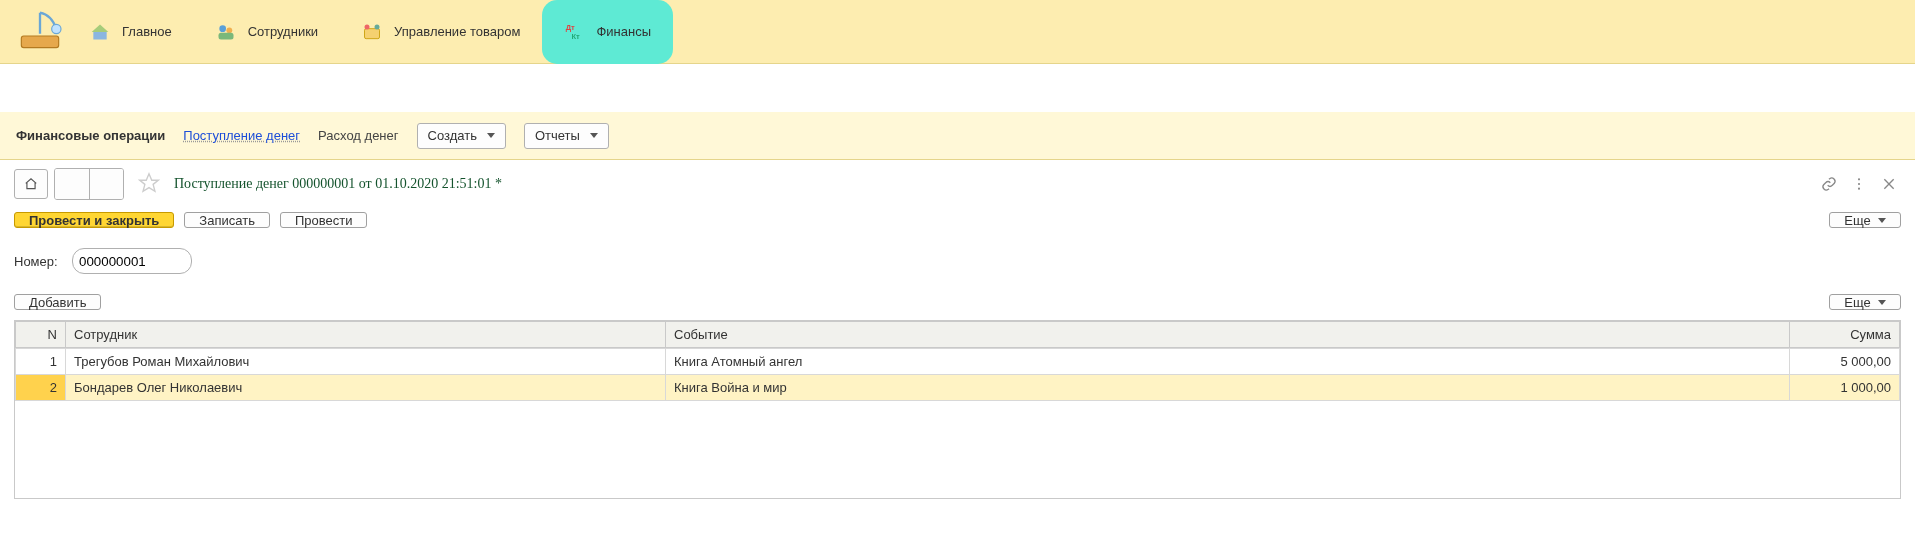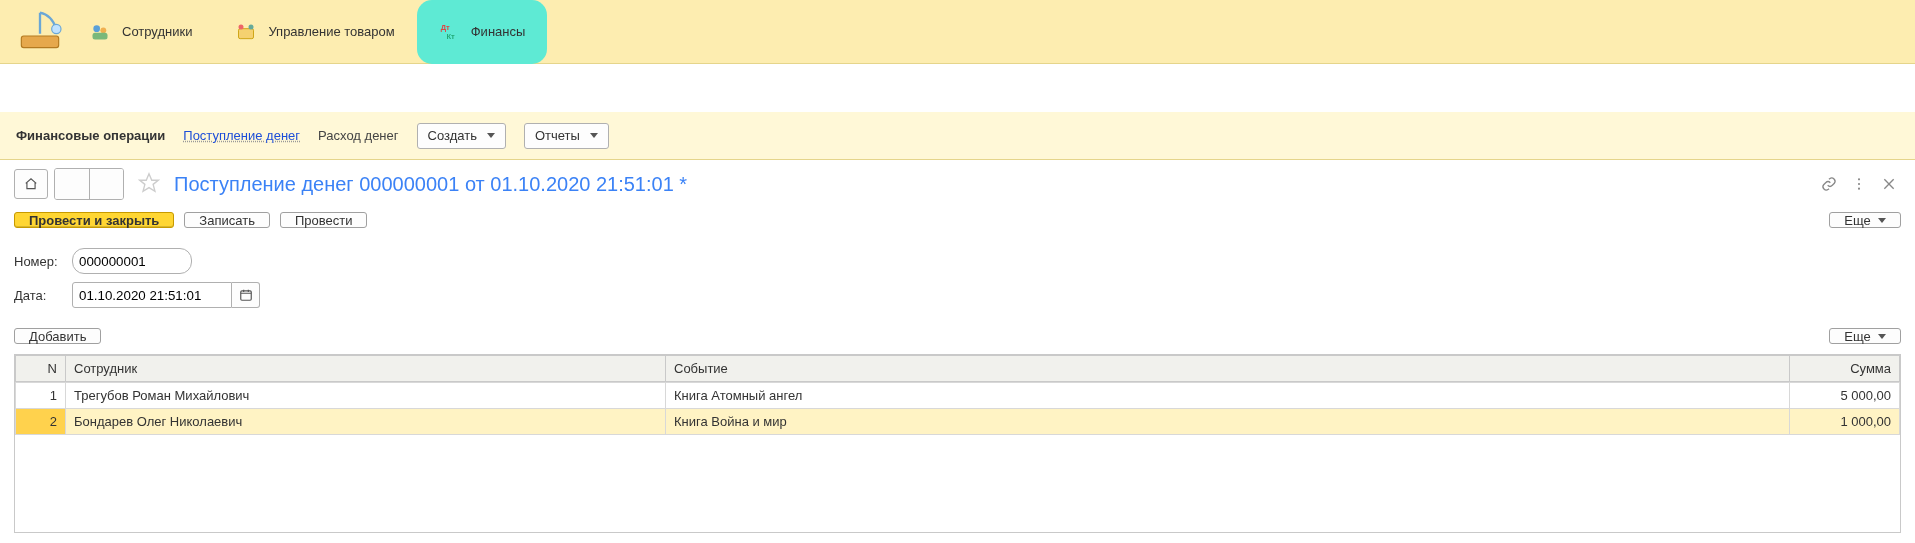--- a/index.html
+++ b/index.html
@@ -20,21 +20,21 @@
   .caret { width:0; height:0; border-left:4px solid transparent; border-right:4px solid transparent; border-top:5px solid #555;}
   
   .dochead { display:flex; align-items:center; height:48px; padding:8px 14px; gap:6px; }
   .iconbtn { width:34px; height:30px; border:1px solid #b0b0b0; border-radius:3px; display:flex; align-items:center; justify-content:center; background:#fdfdfd; cursor:pointer;}
   .iconbtn svg { width:14px; height:14px; stroke:#555;}
   .navgroup { display:flex; border:1px solid #b0b0b0; border-radius:3px; overflow:hidden; }
   .navgroup .half { width:34px; height:30px; display:flex; align-items:center; justify-content:center; background:#fdfdfd; cursor:pointer; }
   .navgroup .half + .half { border-left:1px solid #b0b0b0;}
   .star { margin:0 8px; color:#c9c9c9; }
   .star svg{ width:22px; height:22px; fill:none; stroke:#cdcdcd; stroke-width:1.5;}
-  .doctitle { font-size:20px; color:#3b82f6; }
+  .doctitle { font-size:14px; color:#14532d;font-family:Liberation Serif, serif; }
   .dochead .spacer { flex:1; }
   .hdicon { width:24px; height:24px; display:flex; align-items:center; justify-content:center; cursor:pointer; color:#888;}
   .hdicon svg { width:16px; height:16px; }
   
   .actionbar { display:flex; align-items:center; gap:10px; padding:4px 14px; }
   .btn { padding:5px 14px; border:1px solid #a0a0a0; border-radius:3px; background:#fdfdfd; cursor:pointer; height:16px; display:inline-flex; align-items:center;}
   .btn.primary { background:#ffd633; border:1px solid #c79a00; font-weight:bold; box-shadow:inset 0 -1px 0 rgba(0,0,0,0.15);}
   .actionbar .spacer { flex:1; }
   
   .fields { padding:8px 14px; }
@@ -66,20 +66,27 @@
 <div class="topnav">
   <div class="bigicon">
     <svg viewBox="0 0 48 40">
         <rect x="8" y="24" width="32" height="10" rx="2" fill="#e6a84c" stroke="#b47a20"></rect>
         <path d="M24 4 L24 22 M24 4 Q34 6 38 18" stroke="#6aa7d6" stroke-width="2" fill="none"></path>
         <circle cx="38" cy="18" r="4" fill="#bfe2ff" stroke="#6aa7d6"></circle>
       </svg>
   </div>
   <div class="nav-item">
     <span class="icon"><svg viewBox="0 0 24 24">
+          <rect x="4" y="11" width="16" height="10" fill="#8ab6e1"></rect>
+          <path d="M2 12 L12 3 L22 12" fill="#a6cc7a"></path>
+        </svg></span>
+    <span>Главное</span>
+  </div>
+  <div class="nav-item">
+    <span class="icon"><svg viewBox="0 0 24 24">
           <circle cx="8" cy="8" r="4" fill="#5aa0d8"></circle>
           <circle cx="16" cy="10" r="3.5" fill="#f0b050"></circle>
           <rect x="3" y="13" width="18" height="8" rx="3" fill="#7ab87a"></rect>
         </svg></span>
     <span>Сотрудники</span>
   </div>
   <div class="nav-item">
     <span class="icon"><svg viewBox="0 0 24 24">
           <rect x="3" y="8" width="18" height="12" rx="2" fill="#f5d170" stroke="#c79a00"></rect>
           <circle cx="6" cy="6" r="3" fill="#e66"></circle>
@@ -162,32 +169,20 @@
   <span class="spacer"></span>
   <span class="btn">
     <span>Еще</span>&nbsp;&nbsp;<span class="caret"></span>
   </span>
 </div>
 
 <div class="fields">
   <div class="row">
     <label>Номер:</label>
     <input class="input num" value="000000001" style="">
-  </div>
-  <div class="row">
-    <label>Дата:</label>
-    <div class="dategroup">
-      <input class="input date" value="01.10.2020 21:51:01" style="">
-      <div class="datebtn">
-        <svg viewBox="0 0 24 24" stroke-width="2">
-            <rect x="3" y="5" width="18" height="16" rx="2"></rect>
-            <path d="M3 9 H21 M8 3 V7 M16 3 V7"></path>
-          </svg>
-      </div>
-    </div>
   </div>
 </div>
 
 <div class="tbltools">
   <span class="btn">Добавить</span>
   <span class="spacer"></span>
   <span class="btn">
     <span>Еще</span>&nbsp;&nbsp;<span class="caret"></span>
   </span>
 </div>

